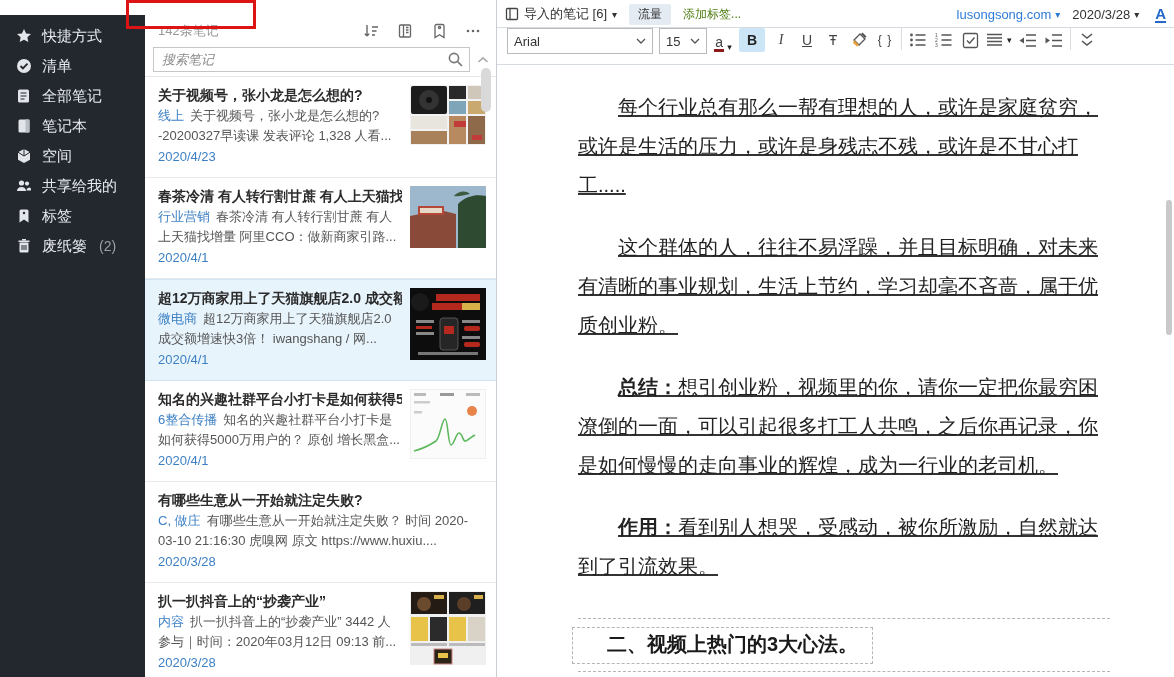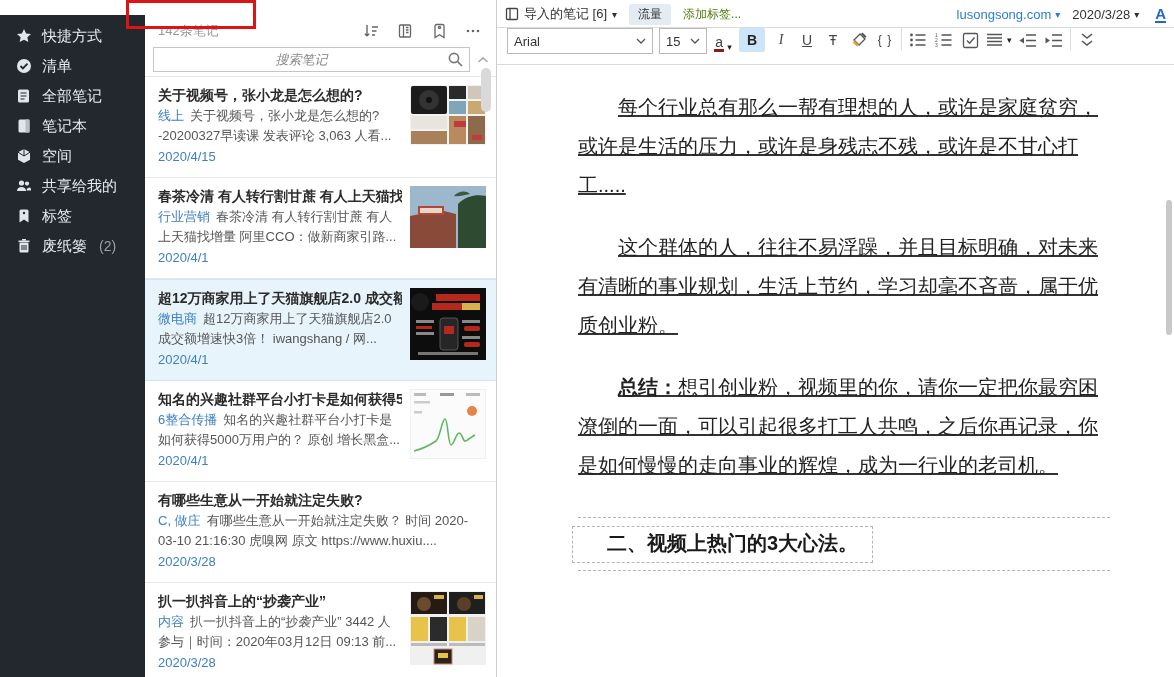--- a/index.html
+++ b/index.html
@@ -14,21 +14,21 @@
   .side-item .sicon{width:17px;height:17px;flex:0 0 17px;display:flex;align-items:center;justify-content:center;}
   .side-item .badge{color:#9aa0a6;margin-left:2px;font-size:14px;}
   
   .notelist{position:absolute;left:145px;top:0;width:352px;height:677px;background:#fff;border-right:1px solid #c9ced4;box-sizing:border-box;}
   .nl-header{height:26px;display:flex;align-items:center;padding:18px 8px 0 13px;}
   .nl-count{color:#999;font-size:13px;flex:1;}
   .nl-icons{display:flex;gap:16px;align-items:center;padding-right:6px;}
   .nl-icons .hicon{width:18px;height:18px;display:flex;align-items:center;justify-content:center;color:#666;}
   .nl-search{display:flex;align-items:center;padding:3px 6px 4px 8px;gap:6px;}
   .searchwrap{position:relative;flex:1;}
-  .searchwrap input{width:100%;box-sizing:border-box;height:25px;border:1px solid #c6c6c6;padding:0 28px 0 8px;font-style:italic;font-size:13px;color:#701a75;outline:none;font-family:inherit;background:#fff;text-align:center;}
+  .searchwrap input{width:100%;box-sizing:border-box;height:25px;border:1px solid #c6c6c6;padding:0 28px 0 8px;font-style:italic;font-size:13px;color:#701a75;outline:none;font-family:inherit;background:#fff;}
   .searchwrap input::placeholder{color:#888;font-style:italic;}
   .search-mag{position:absolute;right:6px;top:4px;}
   .collapse-chev{color:#aaa;width:14px;display:flex;justify-content:center;}
   .nl-items{border-top:1px solid #e6e6e6;}
   .note-item{display:flex;padding:8px 10px 10px 13px;border-bottom:1px solid #e9e9e9;box-sizing:border-box;background:#fff;}
   .note-item.selected{background:#e8f4fc;border-top:1px solid #cfe4f5;border-bottom:1px solid #cfe4f5;}
   .ni-text{flex:1;min-width:0;}
   .ni-title{font-weight:bold;color:#2b2b2b;font-size:14px;line-height:21px;white-space:nowrap;overflow:hidden;}
   .ni-snippet{font-size:13px;line-height:20px;color:#555;display:-webkit-box;-webkit-line-clamp:2;-webkit-box-orient:vertical;overflow:hidden;max-height:40px;}
   .ni-tag{color:#3e80c4;margin-right:6px;}
@@ -198,22 +198,22 @@
           <path d="M1.5 6L6 1.8 10.5 6"></path>
         </svg>
     </span>
   </div>
 
   <div class="nl-items">
 
     <div class="note-item" style="min-height:92px">
       <div class="ni-text">
         <div class="ni-title">关于视频号，张小龙是怎么想的?</div>
-        <div class="ni-snippet"><span class="ni-tag">线上</span><span>关于视频号，张小龙是怎么想的? -20200327早读课 发表评论 3,063 人看...</span></div>
-        <div class="ni-date">2020/4/15</div>
+        <div class="ni-snippet"><span class="ni-tag">线上</span><span>关于视频号，张小龙是怎么想的? -20200327早读课 发表评论 1,328 人看...</span></div>
+        <div class="ni-date">2020/4/23</div>
       </div>
       <div class="ni-thumb">
         <svg width="76" height="60" viewBox="0 0 76 60">
             <rect width="76" height="60" fill="#f2f2f2"></rect>
             <rect x="1" y="1" width="36" height="28" rx="2" fill="#1c1c1c"></rect>
             <circle cx="19" cy="15" r="10" fill="#333"></circle>
             <circle cx="19" cy="15" r="3" fill="#111"></circle>
             <rect x="39" y="1" width="17" height="13" fill="#2a2a2a"></rect>
             <rect x="58" y="1" width="17" height="13" fill="#cfc7ba"></rect>
             <rect x="39" y="16" width="17" height="13" fill="#7fa6b8"></rect>
@@ -463,20 +463,21 @@
       <svg width="14" height="16" viewBox="0 0 14 16" stroke="#555" stroke-width="1.6" fill="none">
           <path d="M2 2l5 4 5-4M2 9l5 4 5-4"></path>
         </svg>
     </span>
   </div>
 
   <div class="ed-content">
     <p><b></b><span>每个行业总有那么一帮有理想的人，或许是家庭贫穷，或许是生活的压力，或许是身残志不残，或许是不甘心打工.....</span></p>
     <p><b></b><span>这个群体的人，往往不易浮躁，并且目标明确，对未来有清晰的事业规划，生活上节约，学习却毫不吝啬，属于优质创业粉。</span></p>
     <p><b>总结：</b><span>想引创业粉，视频里的你，请你一定把你最穷困潦倒的一面，可以引起很多打工人共鸣，之后你再记录，你是如何慢慢的走向事业的辉煌，成为一行业的老司机。</span></p>
+    <p><b>作用：</b><span>看到别人想哭，受感动，被你所激励，自然就达到了引流效果。</span></p>
     <div class="tbl-sect">
       <div class="dash-line"></div>
       <div class="tbl-cell">
         <span class="tbl-heading">二、视频上热门的3大心法。</span>
       </div>
       <div class="dash-line tbl-bottom"></div>
     </div>
   </div>
   <div class="ed-scrollthumb"></div>
 </div>

